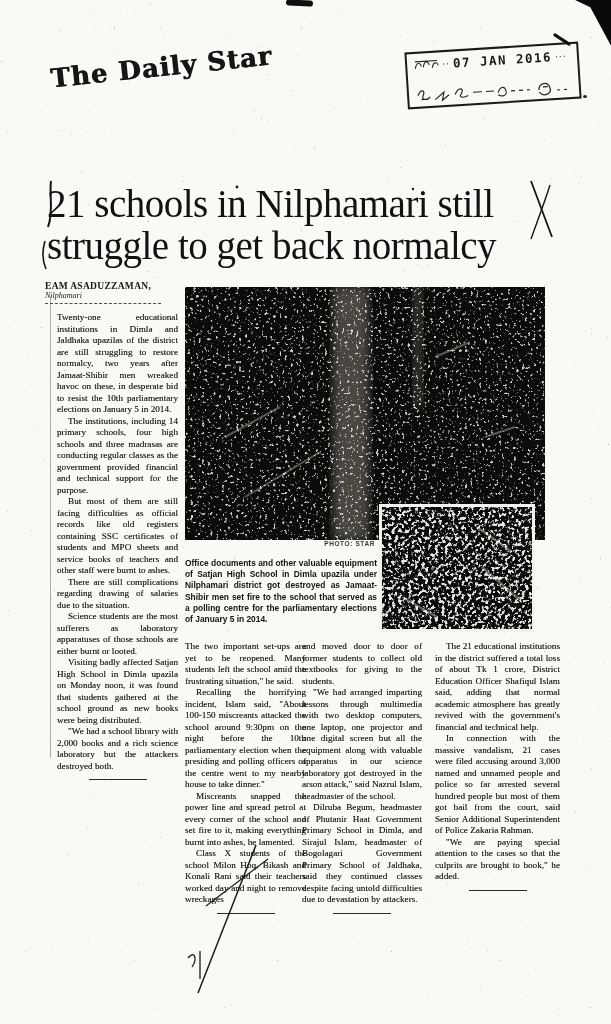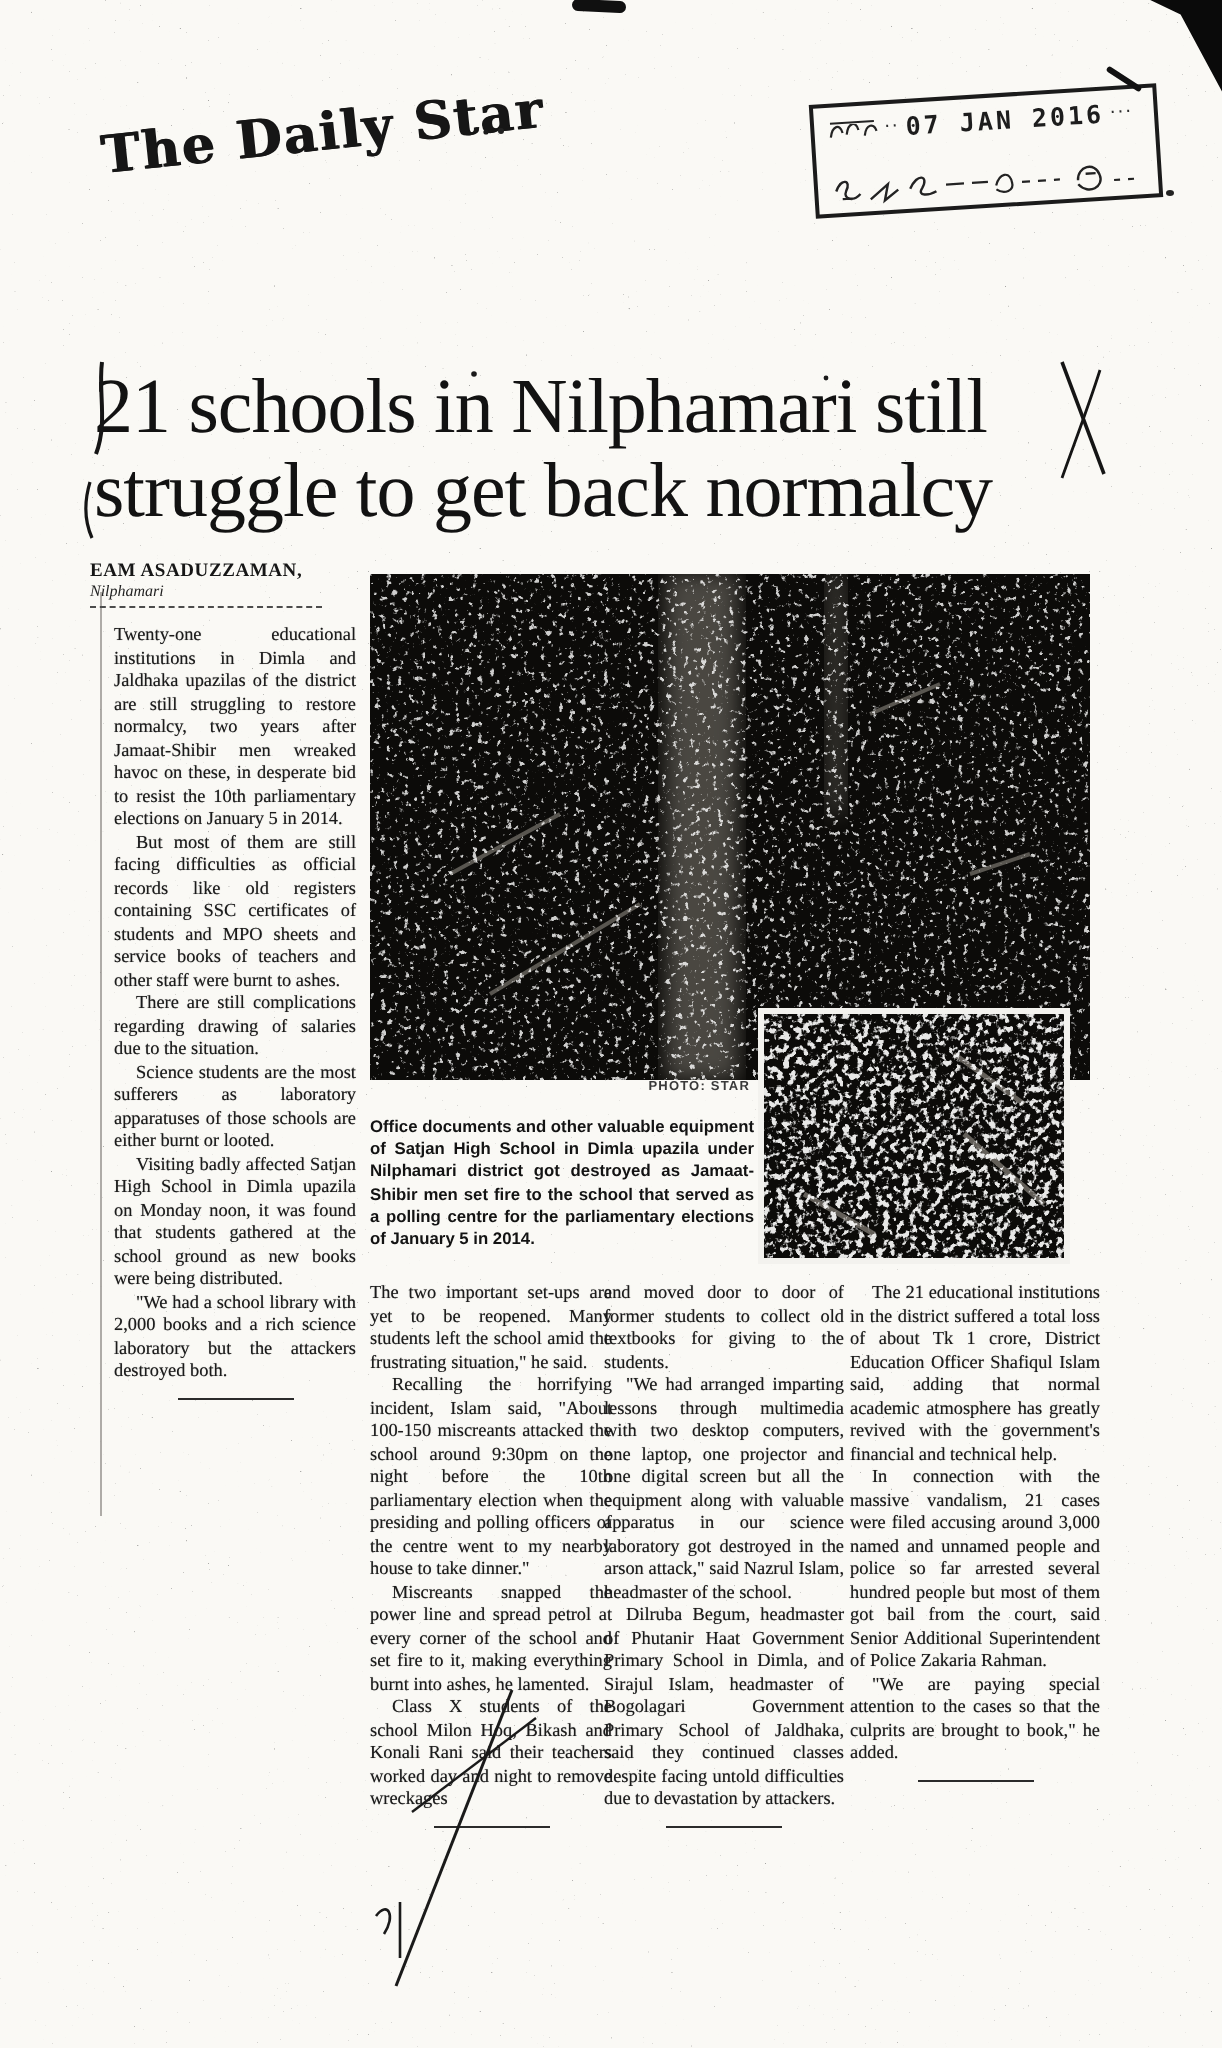--- a/index.html
+++ b/index.html
@@ -39,21 +39,21 @@
   
   .col{position:absolute;text-align:justify;font-size:9.2px;line-height:11.5px;color:#1b1b1b;
     text-shadow:0 0 .4px rgba(20,20,20,.55);}
   .col p{margin:0;text-indent:11px;}
   .col p:first-child{text-indent:0;}
   .col.indent-first p:first-child{text-indent:11px;}
   .col::after{content:"";display:block;width:58px;margin:7px auto 0;border-top:1.6px solid #2b2b2b;}
   .col1{left:57px;top:312px;width:121px;}
   .col2{left:185px;top:641px;width:121px;}
   .col3{left:302px;top:641px;width:120px;}
-  .col4{left:425px;top:641px;width:125px;}
+  .col4{left:435px;top:641px;width:125px;}
   
   .photo-large{position:absolute;left:185px;top:287px;width:360px;height:253px;background:#0c0b09;}
   .photo-inset{position:absolute;left:379px;top:504px;width:156px;height:128px;background:#0c0b09;
     border:3px solid #f3f2ee;box-sizing:border-box;}
   .photo-large svg,.photo-inset svg{display:block;width:100%;height:100%;}
   .photo-credit{position:absolute;left:185px;top:540px;width:190px;text-align:right;
     font-family:"Liberation Sans",sans-serif;font-weight:700;font-size:6.5px;letter-spacing:.6px;color:#3a3a3a;}
   .caption{position:absolute;left:185px;top:558px;width:192px;text-align:justify;
     font-family:"Liberation Sans",sans-serif;font-weight:700;font-size:8.4px;line-height:11.2px;color:#131313;}
   
@@ -136,20 +136,21 @@
       <rect width="150" height="122" fill="#0c0b09"></rect>
       <path d="M95,20 L130,45 M100,60 L140,95 M20,90 L55,110" stroke="#e5ded0" stroke-width="2.5" opacity="0.4"></path>
       <rect width="150" height="122" filter="url(#sp2)" opacity="0.9"></rect>
     </svg>
   </div>
   <div class="photo-credit">PHOTO: STAR</div>
   <div class="caption">Office documents and other valuable equipment of Satjan High School in Dimla upazila under Nilphamari district got destroyed as Jamaat-Shibir men set fire to the school that served as a polling centre for the parliamentary elections of January 5 in 2014.</div>
 
   <div class="col col1">
       <p>Twenty-one educational institutions in Dimla and Jaldhaka upazilas of the district are still struggling to restore normalcy, two years after Jamaat-Shibir men wreaked havoc on these, in desperate bid to resist the 10th parliamentary elections on January 5 in 2014.</p>
+      <p>The institutions, including 14 primary schools, four high schools and three madrasas are conducting regular classes as the government provided financial and technical support for the purpose.</p>
       <p>But most of them are still facing difficulties as official records like old registers containing SSC certificates of students and MPO sheets and service books of teachers and other staff were burnt to ashes.</p>
       <p>There are still complications regarding drawing of salaries due to the situation.</p>
       <p>Science students are the most sufferers as laboratory apparatuses of those schools are either burnt or looted.</p>
       <p>Visiting badly affected Satjan High School in Dimla upazila on Monday noon, it was found that students gathered at the school ground as new books were being distributed.</p>
       <p>"We had a school library with 2,000 books and a rich science laboratory but the attackers destroyed both.</p>
     </div>
   <div class="col col2">
       <p>The two important set-ups are yet to be reopened. Many students left the school amid the frustrating situation," he said.</p>
       <p>Recalling the horrifying incident, Islam said, "About 100-150 miscreants attacked the school around 9:30pm on the night before the 10th parliamentary election when the presiding and polling officers of the centre went to my nearby house to take dinner."</p>
       <p>Miscreants snapped the power line and spread petrol at every corner of the school and set fire to it, making everything burnt into ashes, he lamented.</p>

